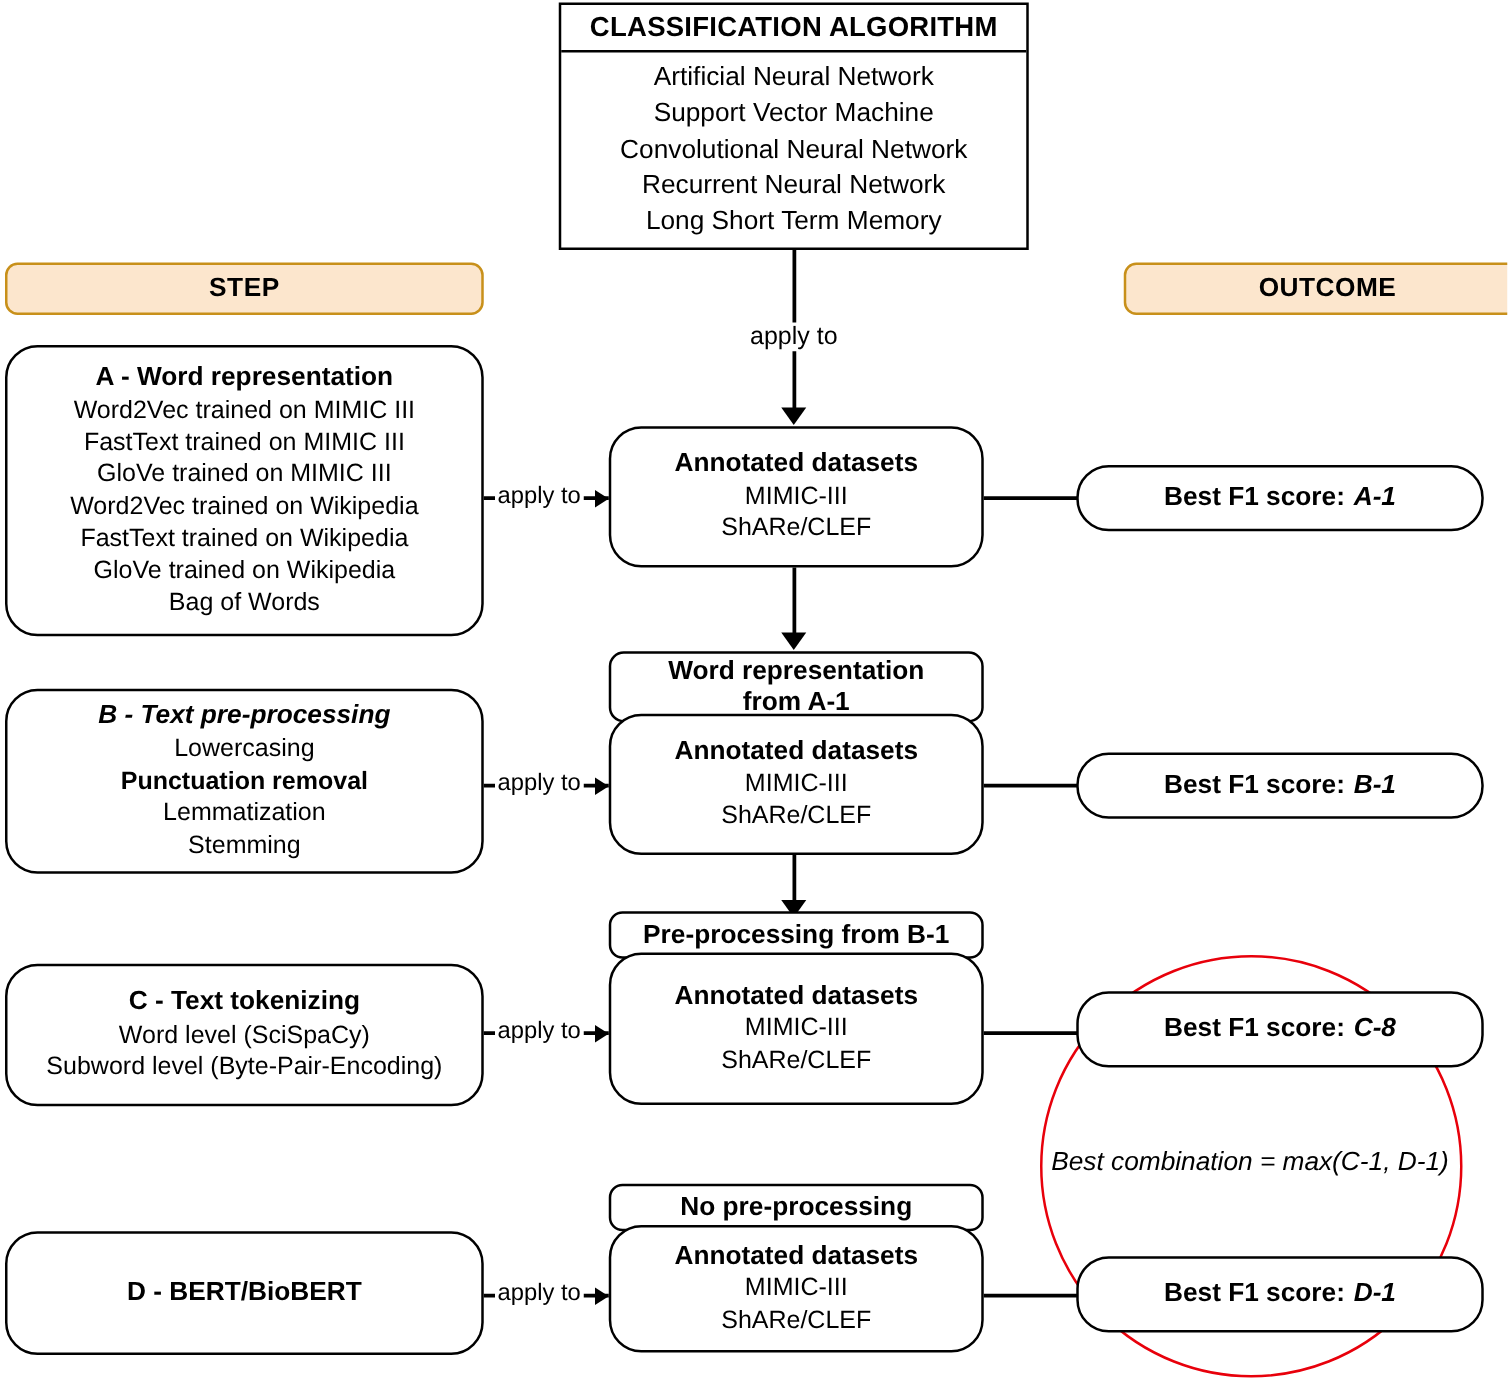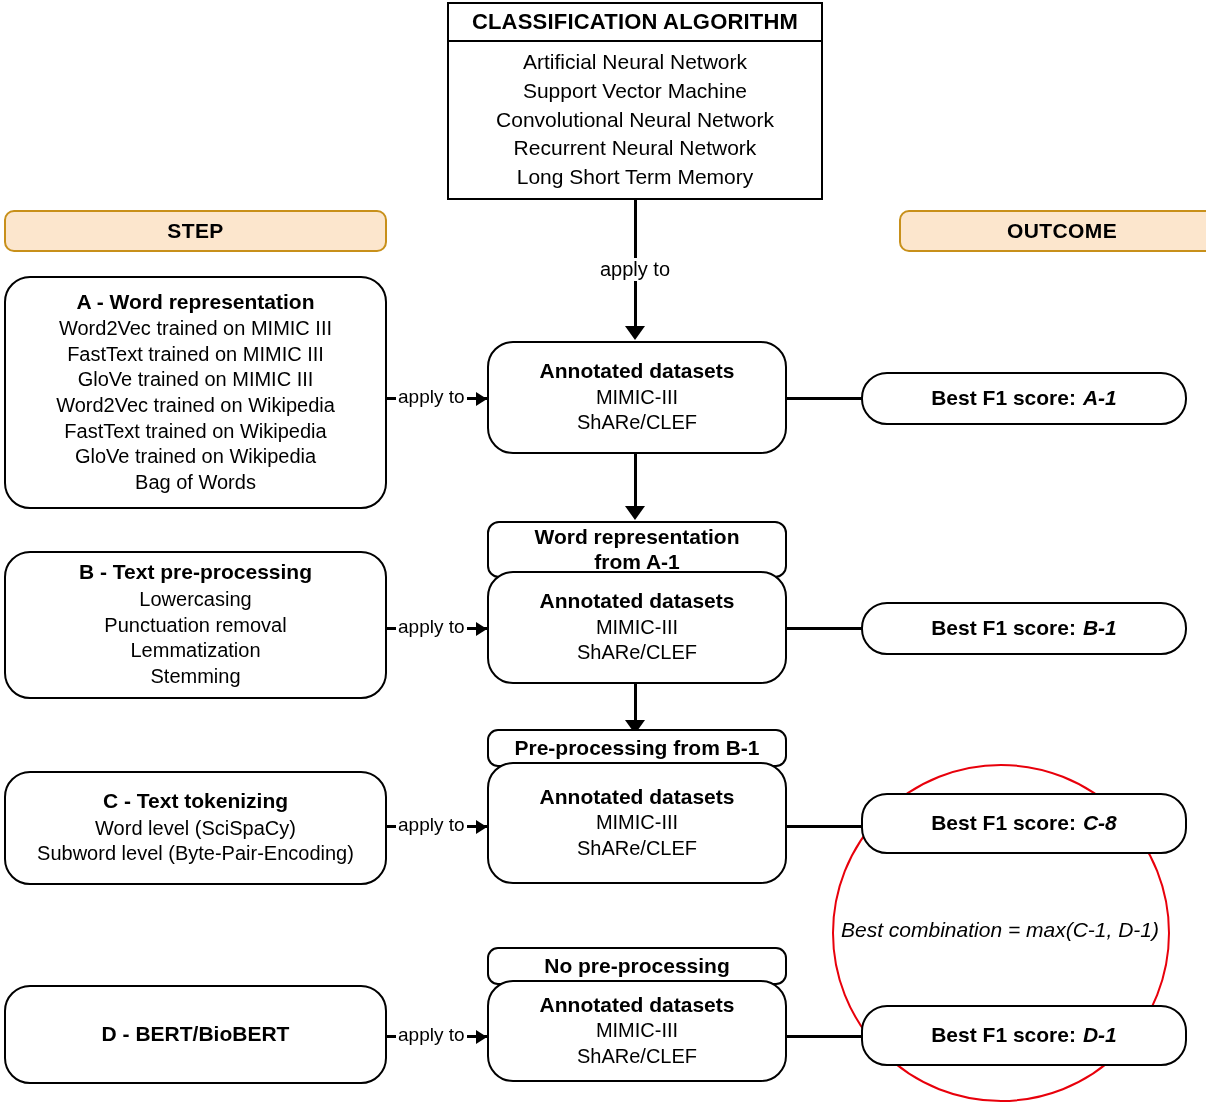--- a/index.html
+++ b/index.html
@@ -171,23 +171,23 @@
 
   <div class="box rounded" style="left:861px; top:372px; width:326px; height:53px; font-size:21px; flex-direction:row;">
     <span class="b-title">Best F1 score:</span>
     <span class="b-title ital" style="padding-left:7px;">A-1</span>
   </div>
 
   <div class="line-v" style="left:634px; top:454px; height:56px;"></div>
   <div class="arrow-down" style="left:625px; top:506px;"></div>
 
   <div class="box rounded" style="left:4px; top:551px; width:383px; height:148px; font-size:20px;">
-    <div class="b-title" style="font-size:21px; padding-bottom:2px;">B - Text pre-processing</div>
+    <div class="b-title" style="font-size:21px; padding-bottom:2px;font-style:italic;">B - Text pre-processing</div>
     <div class="b-line" style="padding:1px 0;">Lowercasing</div>
-    <div class="b-line" style="padding:1px 0;">Punctuation removal</div>
+    <div class="b-line" style="padding:1px 0;font-weight:bold;">Punctuation removal</div>
     <div class="b-line" style="padding:1px 0;">Lemmatization</div>
     <div class="b-line" style="padding:1px 0;">Stemming</div>
   </div>
 
   <div class="line-h" style="left:387px; top:627px; width:100px;"></div>
   <div class="edge-label" style="left:396px; top:616px; font-size:19px; padding:0 2px;">apply to</div>
   <div class="arrow-right" style="left:476px; top:622px;"></div>
 
   <div class="box rounded" style="left:487px; top:521px; width:300px; height:57px; font-size:21px; border-radius:12px; z-index:3;">
     <div class="b-title">Word representation</div>

